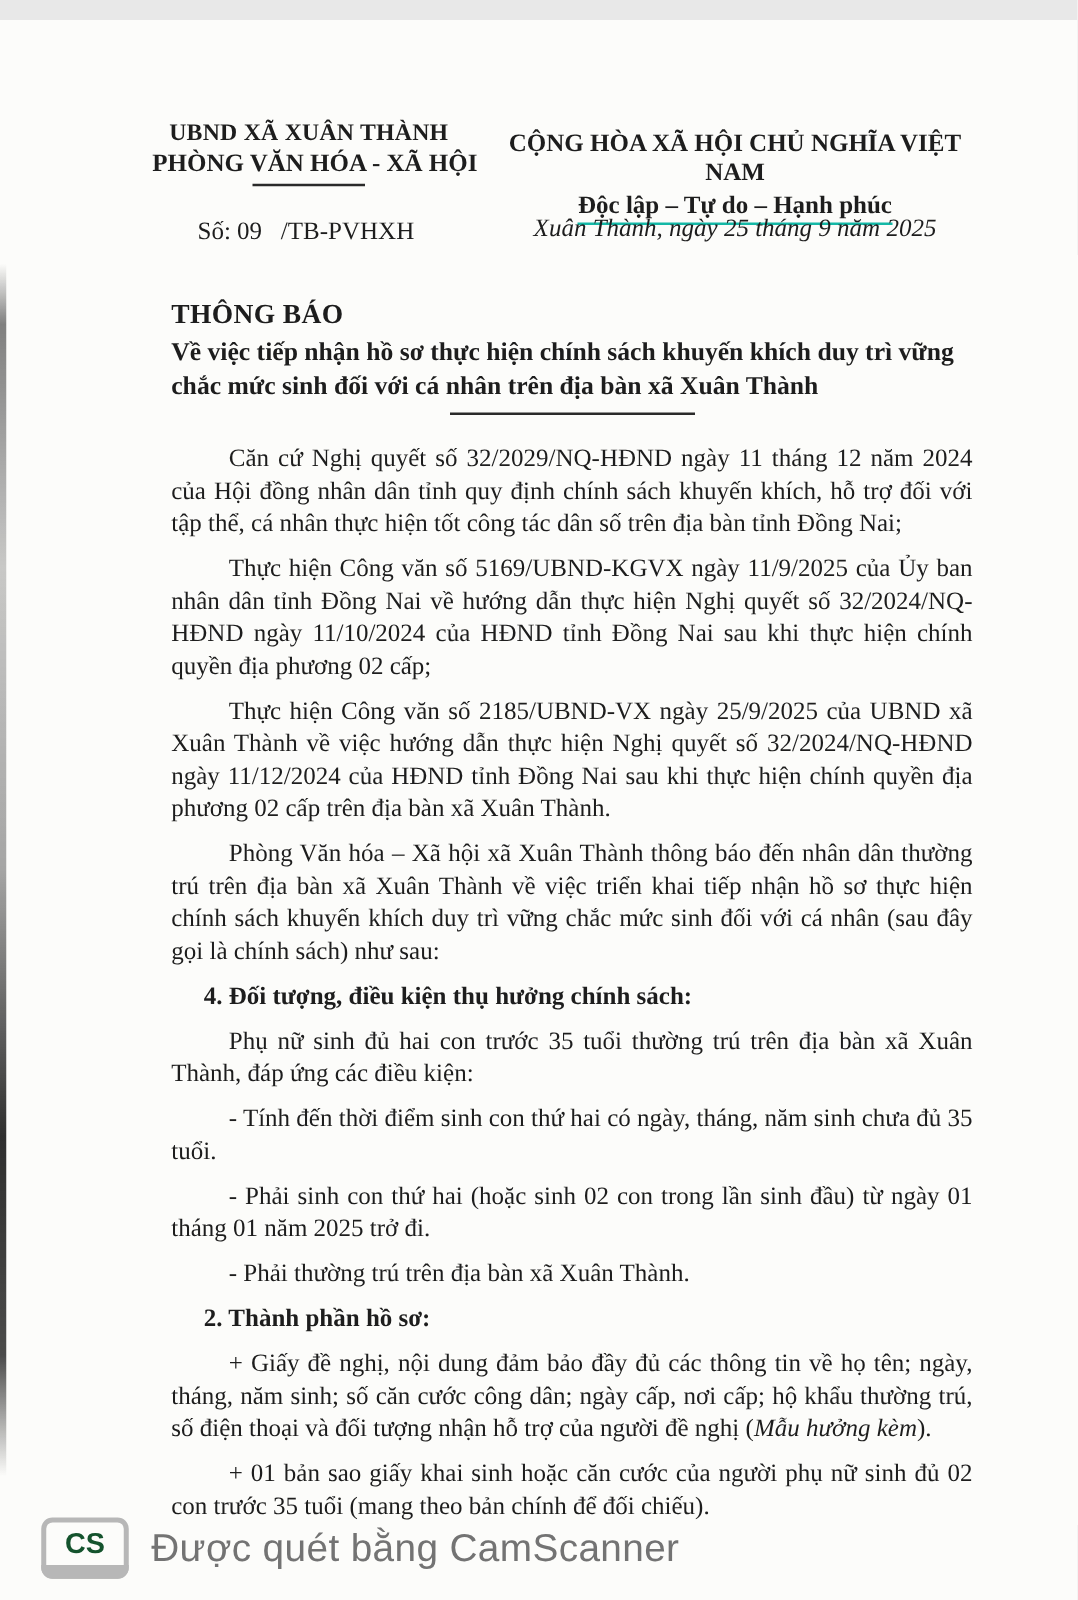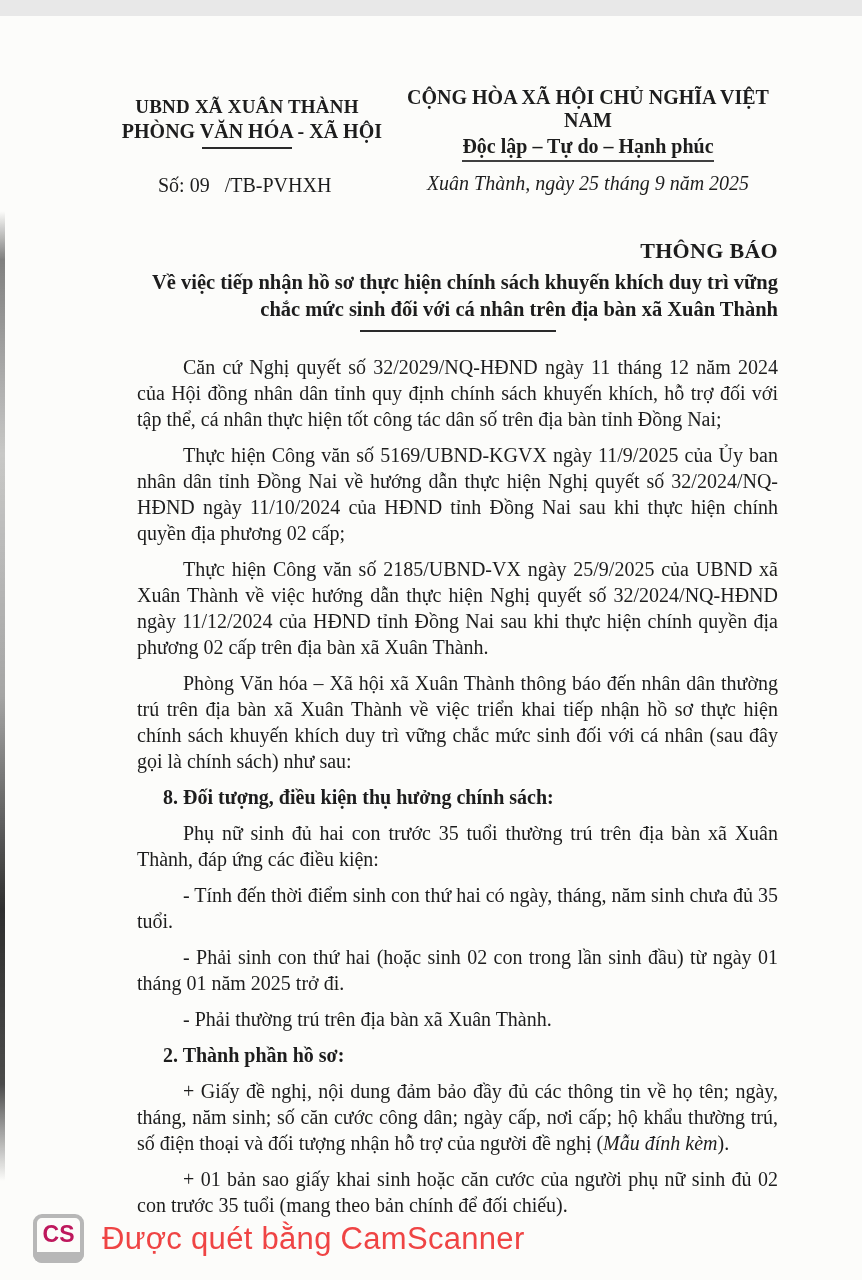--- a/index.html
+++ b/index.html
@@ -27,37 +27,37 @@
     filter:blur(0.4px);
   }
   .hdr-left {
     position:absolute; left:112px; top:80px; width:270px;
     text-align:center; font-weight:700;
   }
   .hdr-left .l1 { font-size:19px; letter-spacing:0.2px; }
   .hdr-left .l2 { font-size:20px; margin-top:2px;text-align:right; }
   .hdr-left .rule { width:90px; border-bottom:2px solid #2a2a2a; margin:4px auto 0; }
   .hdr-right {
-    position:absolute; left:393px; top:70px; width:390px;
+    position:absolute; left:393px; top:88px; width:390px;
     text-align:center; font-weight:700;
   }
   .hdr-right .l1 { font-size:20px; }
   .hdr-right .l2 { font-size:20px; margin-top:3px; display:inline-block;
-                   border-bottom:2px solid #404040; padding-bottom:2px; }
+                   border-bottom:2px solid #14b8a6; padding-bottom:2px; }
   .doc-number {
     position:absolute; left:158px; top:158px;
     font-size:20px; white-space:pre;text-align:center;
   }
   .place-date {
     position:absolute; left:393px; top:156px; width:390px;
     text-align:center; font-size:20px; font-weight:400; font-style:italic;
   }
   .title-block {
     position:absolute; left:137px; top:222px; width:641px;
-    text-align:right; font-weight:700;
+    text-align:left; font-weight:700;
   }
   .title-main { font-size:22px; letter-spacing:0.3px; }
   .title-sub  { font-size:20.5px; line-height:27px; margin-top:5px; }
   .title-rule { width:196px; border-bottom:2px solid #2a2a2a; margin:7px auto 0; }
   .body {
     position:absolute; left:137px; top:338px; width:641px;
     font-size:20px; line-height:26px;
   }
   .body p {
     margin:0 0 10px; text-indent:46px; text-align:justify;
@@ -65,34 +65,34 @@
   .body p.heading {
     font-weight:700; text-indent:26px; text-align:left;
   }
   .body i { font-style:italic; }
   .watermark {
     position:absolute; left:33px; top:1198px;
     display:flex; align-items:center; gap:18px;
   }
   .cs-logo {
     position:relative; box-sizing:border-box;
-    width:51px; height:49px;
+    width:70px; height:49px;
     border:4px solid #b7b7b7; border-radius:9px;
     display:flex; align-items:flex-start; justify-content:center;
     font-family:"Liberation Sans","DejaVu Sans",sans-serif;
-    font-weight:700; font-size:23px; color:#be185d;
+    font-weight:700; font-size:23px; color:#14532d;
     padding-top:3px;
   }
   .cs-logo .bar {
     position:absolute; left:-4px; right:-4px; bottom:-4px; height:11px;
     background:#b7b7b7; border-radius:0 0 9px 9px;
   }
   .wm-text {
     font-family:"Liberation Sans","DejaVu Sans",sans-serif;
-    font-size:31px; color:#ef4444; letter-spacing:0.3px;
+    font-size:31px; color:#737373; letter-spacing:0.3px;
   }
 </style>
 </head>
 <body>
 
 <div class="page">
 
   <div class="scan-shadow"></div>
 
   <div class="hdr-left">
@@ -114,27 +114,27 @@
     <div class="title-main">THÔNG BÁO</div>
     <div class="title-sub">Về việc tiếp nhận hồ sơ thực hiện chính sách khuyến khích duy trì vững chắc mức sinh đối với cá nhân trên địa bàn xã Xuân Thành</div>
     <div class="title-rule"></div>
   </div>
 
   <div class="body">
     <p>Căn cứ Nghị quyết số 32/2029/NQ-HĐND ngày 11 tháng 12 năm 2024 của Hội đồng nhân dân tỉnh quy định chính sách khuyến khích, hỗ trợ đối với tập thể, cá nhân thực hiện tốt công tác dân số trên địa bàn tỉnh Đồng Nai;</p>
     <p>Thực hiện Công văn số 5169/UBND-KGVX ngày 11/9/2025 của Ủy ban nhân dân tỉnh Đồng Nai về hướng dẫn thực hiện Nghị quyết số 32/2024/NQ-HĐND ngày 11/10/2024 của HĐND tỉnh Đồng Nai sau khi thực hiện chính quyền địa phương 02 cấp;</p>
     <p>Thực hiện Công văn số 2185/UBND-VX ngày 25/9/2025 của UBND xã Xuân Thành về việc hướng dẫn thực hiện Nghị quyết số 32/2024/NQ-HĐND ngày 11/12/2024 của HĐND tỉnh Đồng Nai sau khi thực hiện chính quyền địa phương 02 cấp trên địa bàn xã Xuân Thành.</p>
     <p>Phòng Văn hóa – Xã hội xã Xuân Thành thông báo đến nhân dân thường trú trên địa bàn xã Xuân Thành về việc triển khai tiếp nhận hồ sơ thực hiện chính sách khuyến khích duy trì vững chắc mức sinh đối với cá nhân (sau đây gọi là chính sách) như sau:</p>
-    <p class="heading">8. Đối tượng, điều kiện thụ hưởng chính sách:</p>
+    <p class="heading">4. Đối tượng, điều kiện thụ hưởng chính sách:</p>
     <p>Phụ nữ sinh đủ hai con trước 35 tuổi thường trú trên địa bàn xã Xuân Thành, đáp ứng các điều kiện:</p>
     <p>- Tính đến thời điểm sinh con thứ hai có ngày, tháng, năm sinh chưa đủ 35 tuổi.</p>
     <p>- Phải sinh con thứ hai (hoặc sinh 02 con trong lần sinh đầu) từ ngày 01 tháng 01 năm 2025 trở đi.</p>
     <p>- Phải thường trú trên địa bàn xã Xuân Thành.</p>
     <p class="heading">2. Thành phần hồ sơ:</p>
-    <p><span>+ Giấy đề nghị, nội dung đảm bảo đầy đủ các thông tin về họ tên; ngày, tháng, năm sinh; số căn cước công dân; ngày cấp, nơi cấp; hộ khẩu thường trú, số điện thoại và đối tượng nhận hỗ trợ của người đề nghị (</span><i>Mẫu đính kèm</i><span>).</span></p>
+    <p><span>+ Giấy đề nghị, nội dung đảm bảo đầy đủ các thông tin về họ tên; ngày, tháng, năm sinh; số căn cước công dân; ngày cấp, nơi cấp; hộ khẩu thường trú, số điện thoại và đối tượng nhận hỗ trợ của người đề nghị (</span><i>Mẫu hưởng kèm</i><span>).</span></p>
     <p>+ 01 bản sao giấy khai sinh hoặc căn cước của người phụ nữ sinh đủ 02 con trước 35 tuổi (mang theo bản chính để đối chiếu).</p>
   </div>
 
   <div class="watermark">
     <div class="cs-logo">
       <span>CS</span>
       <span class="bar"></span>
     </div>
     <div class="wm-text">Được quét bằng CamScanner</div>
   </div>

